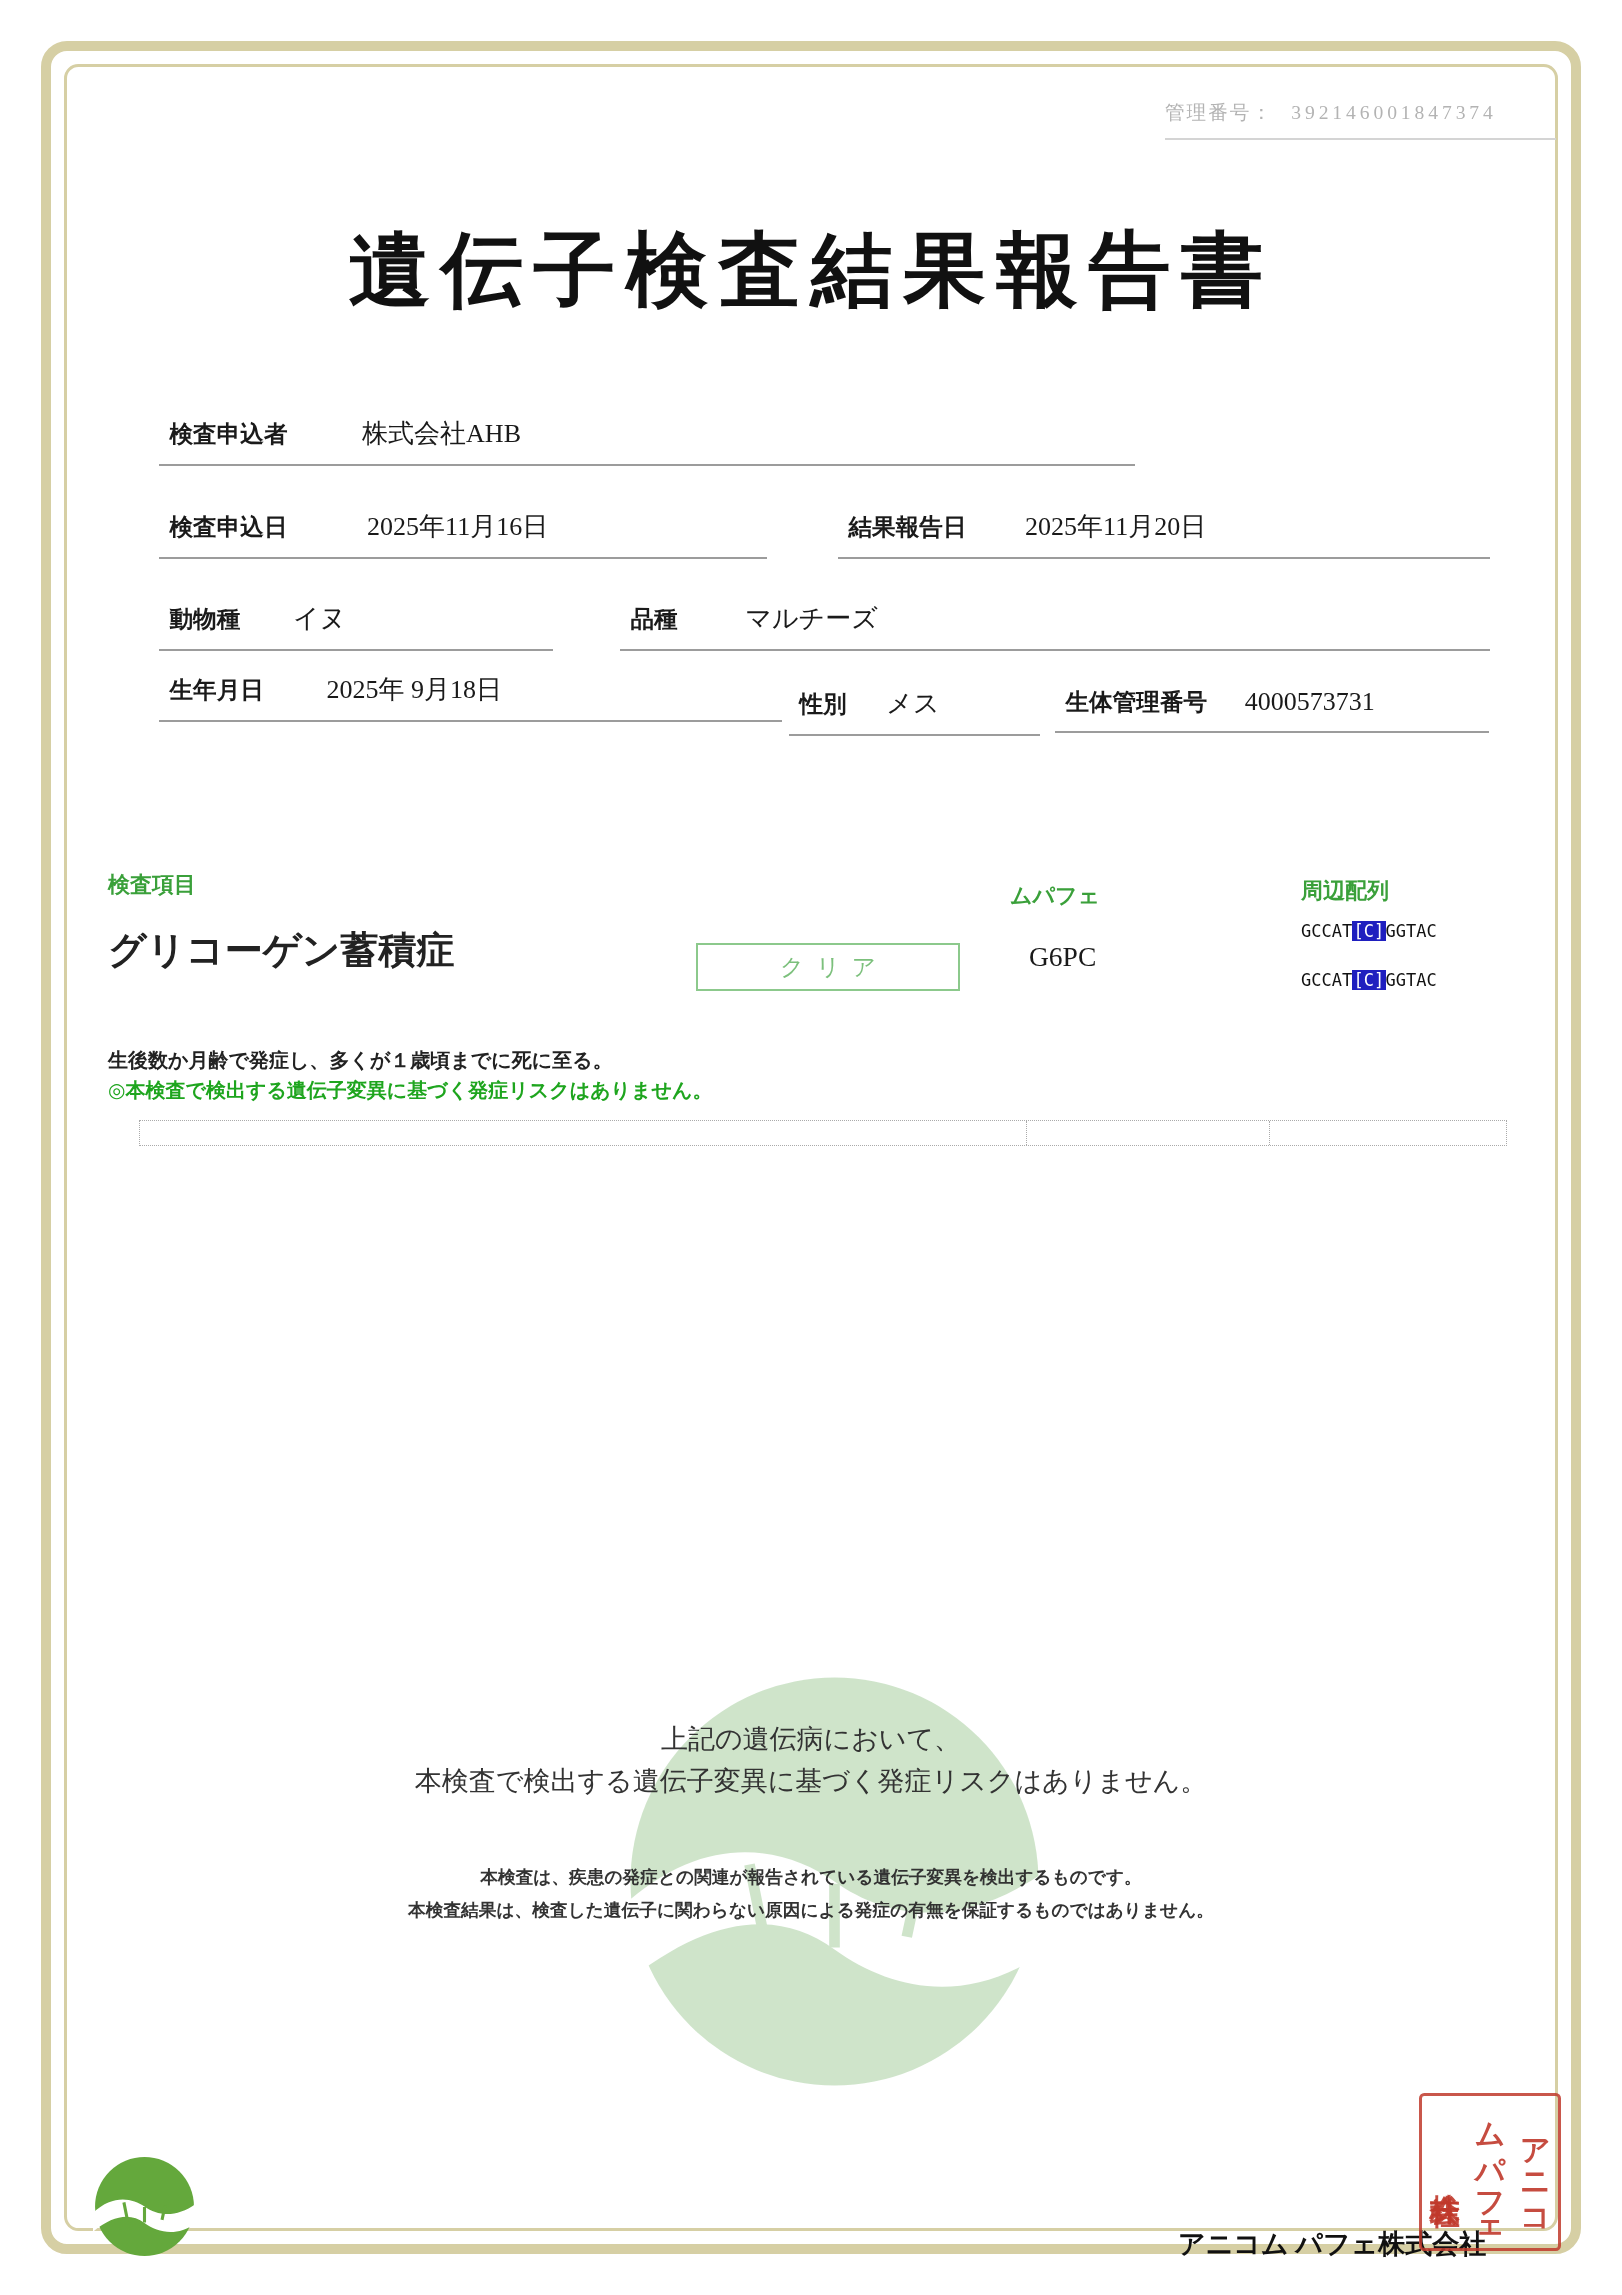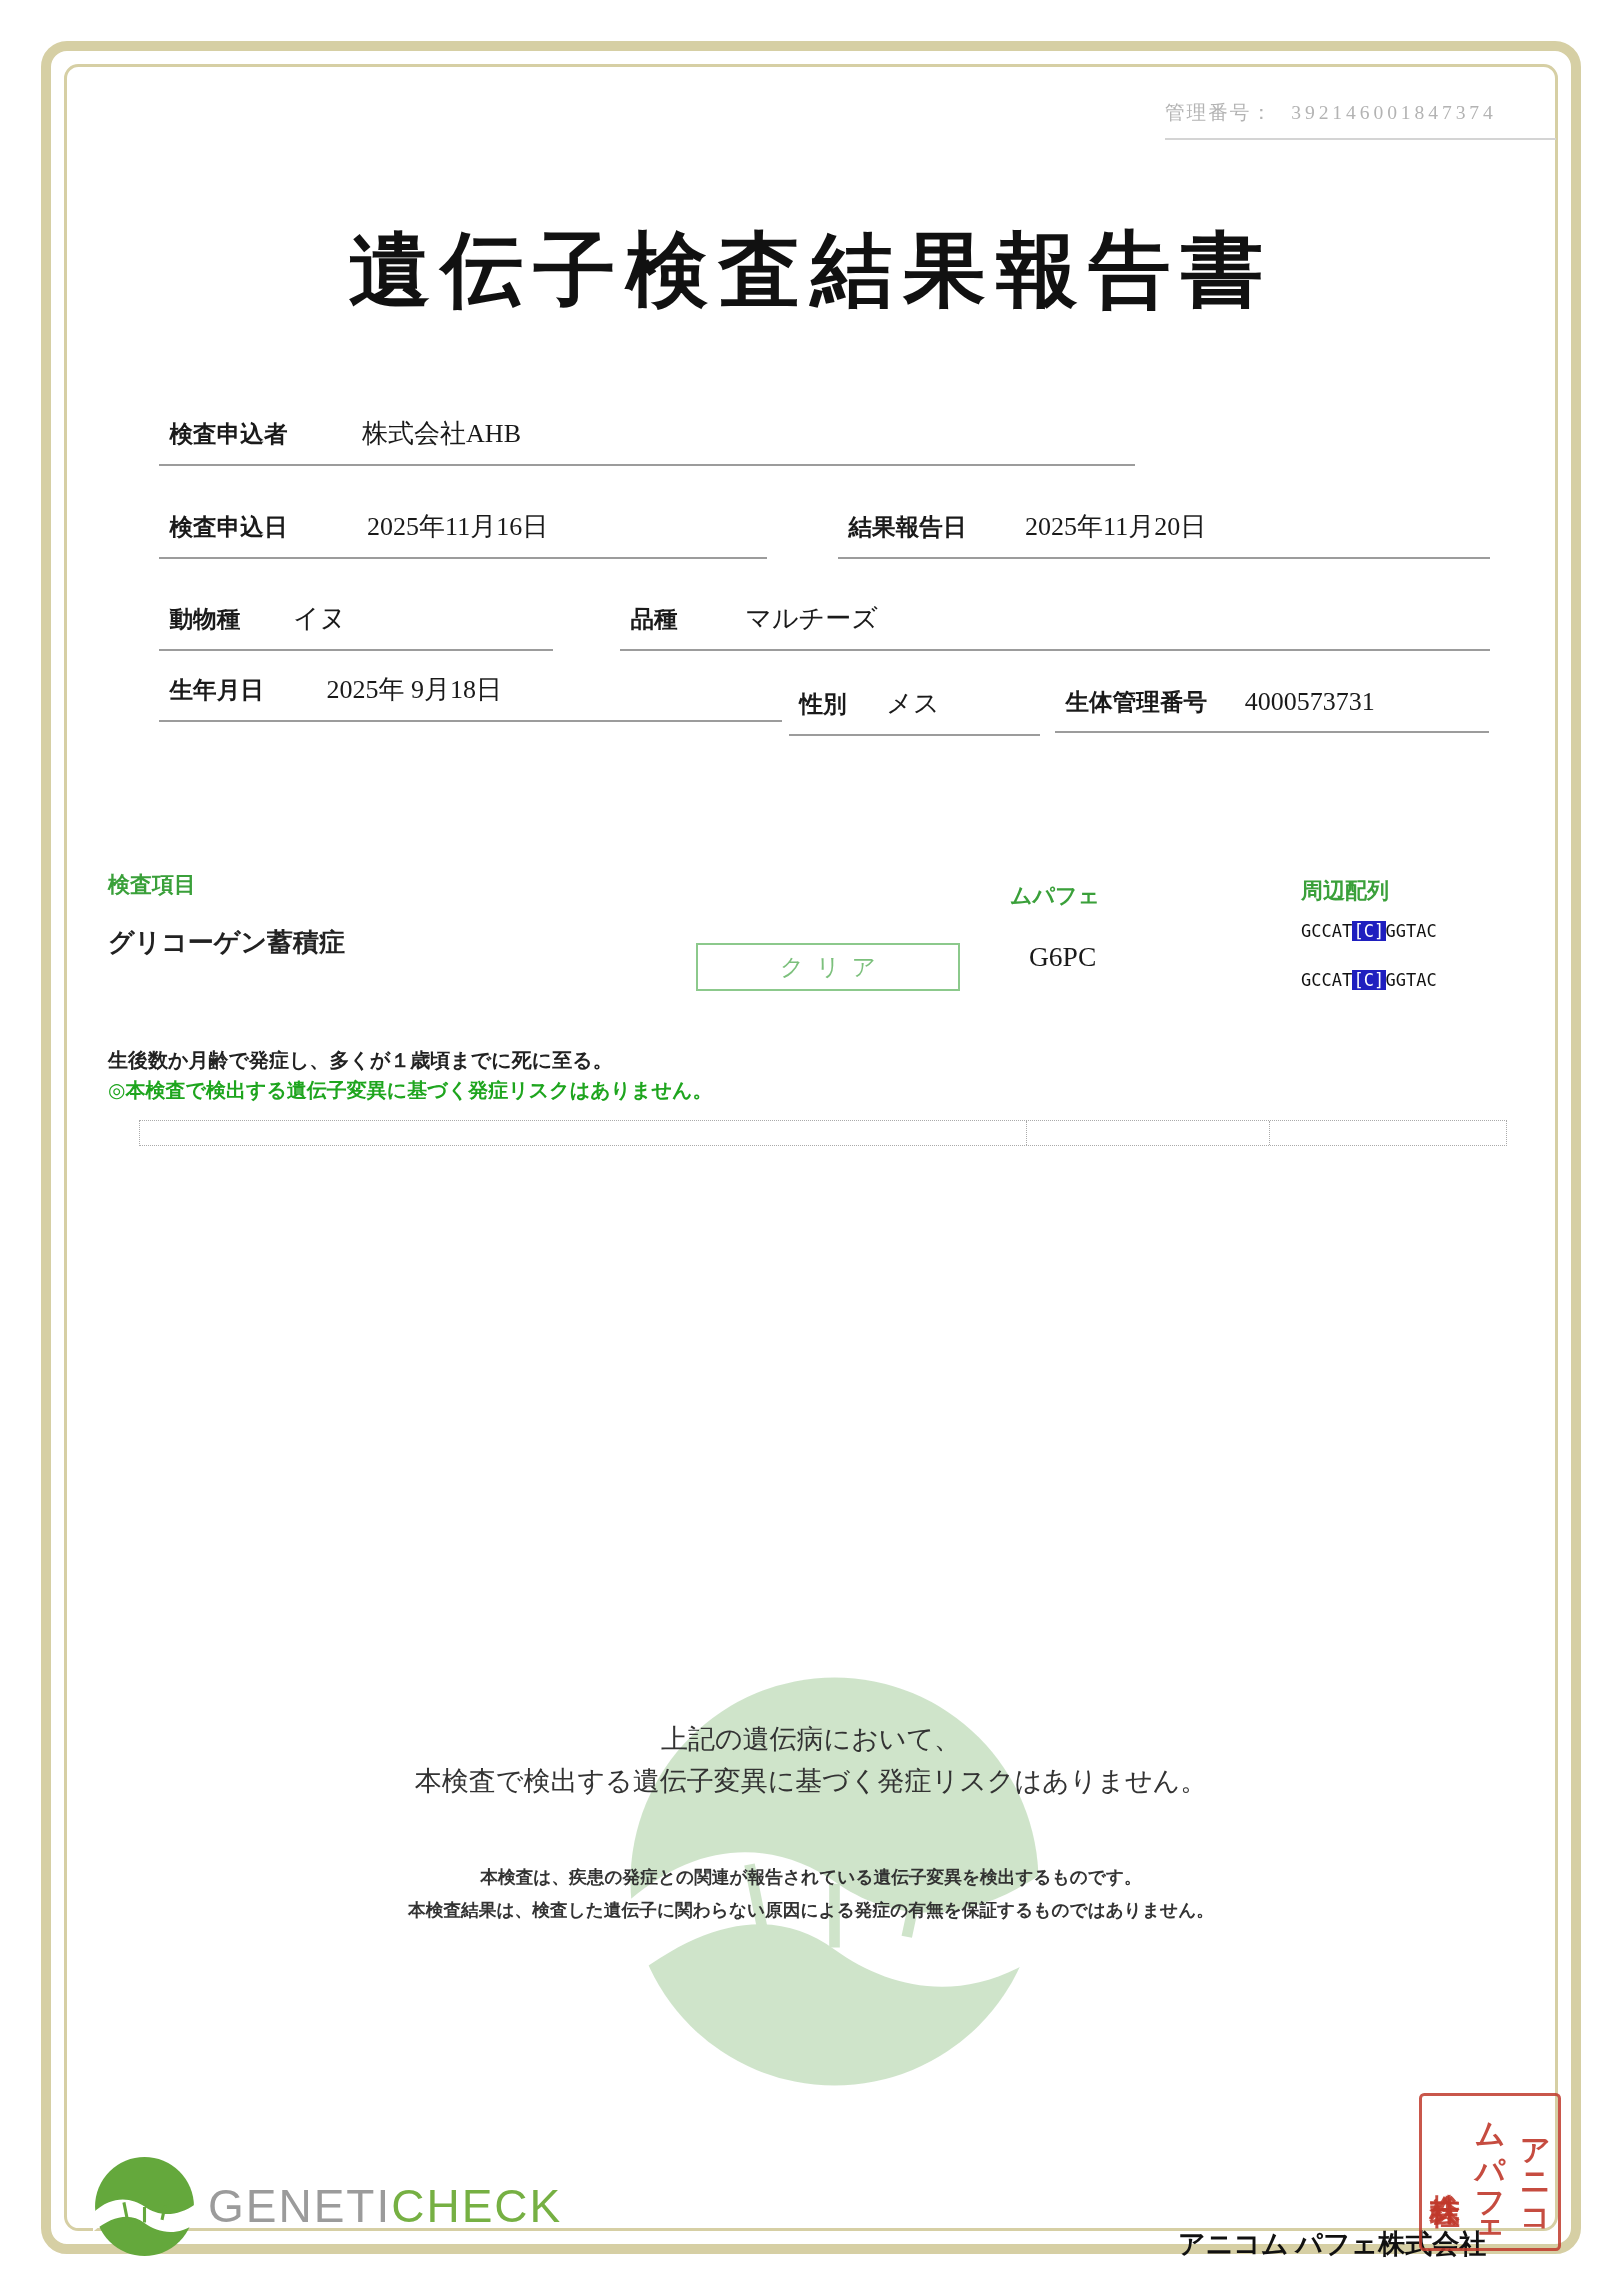--- a/index.html
+++ b/index.html
@@ -16,21 +16,21 @@
         letter-spacing:2px;border-bottom:2.6px solid #d4d4d4;padding-bottom:11.8px;text-align:left;}
   .mgmt .num{margin-left:18.3px;letter-spacing:3.9px;}
   .title{left:0;top:216px;width:1622px;text-align:center;font-size:82px;font-weight:700;
          letter-spacing:10.5px;color:#111;}
   
   .field{border-bottom:2px solid #9c9c9c;padding-bottom:13px;white-space:nowrap;}
   .field .lab{font-size:23.6px;font-weight:700;margin-left:10.5px;}
   .field .val{font-size:26px;}
   
   .green-h{font-size:22px;font-weight:700;color:#3aa03a;}
-  .disease{font-size:26px;font-weight:600;color:#222;}
+  .disease{font-size:38px;font-weight:600;color:#222;}
   .result-box{left:696px;top:943px;width:260px;height:44px;border:2px solid #8cc98c;
               display:flex;align-items:center;justify-content:center;}
   .result-box span{font-size:23.6px;color:#7cc07c;letter-spacing:11.8px;text-indent:11.8px;}
   .gene{font-size:27.5px;}
   .seq{font-family:"DejaVu Sans Mono",monospace;font-size:17px;color:#111;white-space:nowrap;}
   .seq .variant{background:#1f1fbf;color:#ffffff;padding:0 1.3px;}
   .desc{font-size:20px;font-weight:700;color:#222;}
   .risk{font-size:20px;font-weight:700;color:#1ea51e;}
   .dotted-box{left:139px;top:1120px;width:1366px;height:23.6px;border:1.3px dotted #aaaaaa;}
   .dotted-div{position:absolute;top:0;height:100%;border-left:1.3px dotted #aaaaaa;}
@@ -138,23 +138,20 @@
   <div class="abs sum-line sum-big" style="top:1721px;">上記の遺伝病において、</div>
   <div class="abs sum-line sum-big" style="top:1763px;">本検査で検出する遺伝子変異に基づく発症リスクはありません。</div>
   <div class="abs sum-line sum-small" style="top:1865px;">本検査は、疾患の発症との関連が報告されている遺伝子変異を検出するものです。</div>
   <div class="abs sum-line sum-small" style="top:1898px;">本検査結果は、検査した遺伝子に関わらない原因による発症の有無を保証するものではありません。</div>
 
   <svg class="abs logo-mark" viewBox="0 0 200 200">
     <circle cx="100" cy="100" r="96" fill="#64a83c"></circle>
     <path d="M-6,118 C34,76 74,82 100,100 C128,120 166,122 206,90 L206,128 C166,160 128,152 100,132 C72,112 38,116 -6,154 Z" fill="#ffffff"></path>
     <path d="M60,92 L66,122 M100,101 L100,131 M140,98 L134,126" stroke="#64a83c" stroke-width="6" fill="none"></path>
   </svg>
-  <div class="abs logo-text">
-    <span class="g1">GENETI</span><span class="g2">CHECK</span>
-  </div>
 
   <div class="abs company">アニコム パフェ株式会社</div>
   <div class="abs stamp">
     <div class="col">アニコ</div>
     <div class="col">ムパフェ</div>
     <div class="col">株式会社</div>
   </div>
 
 </div>
 

